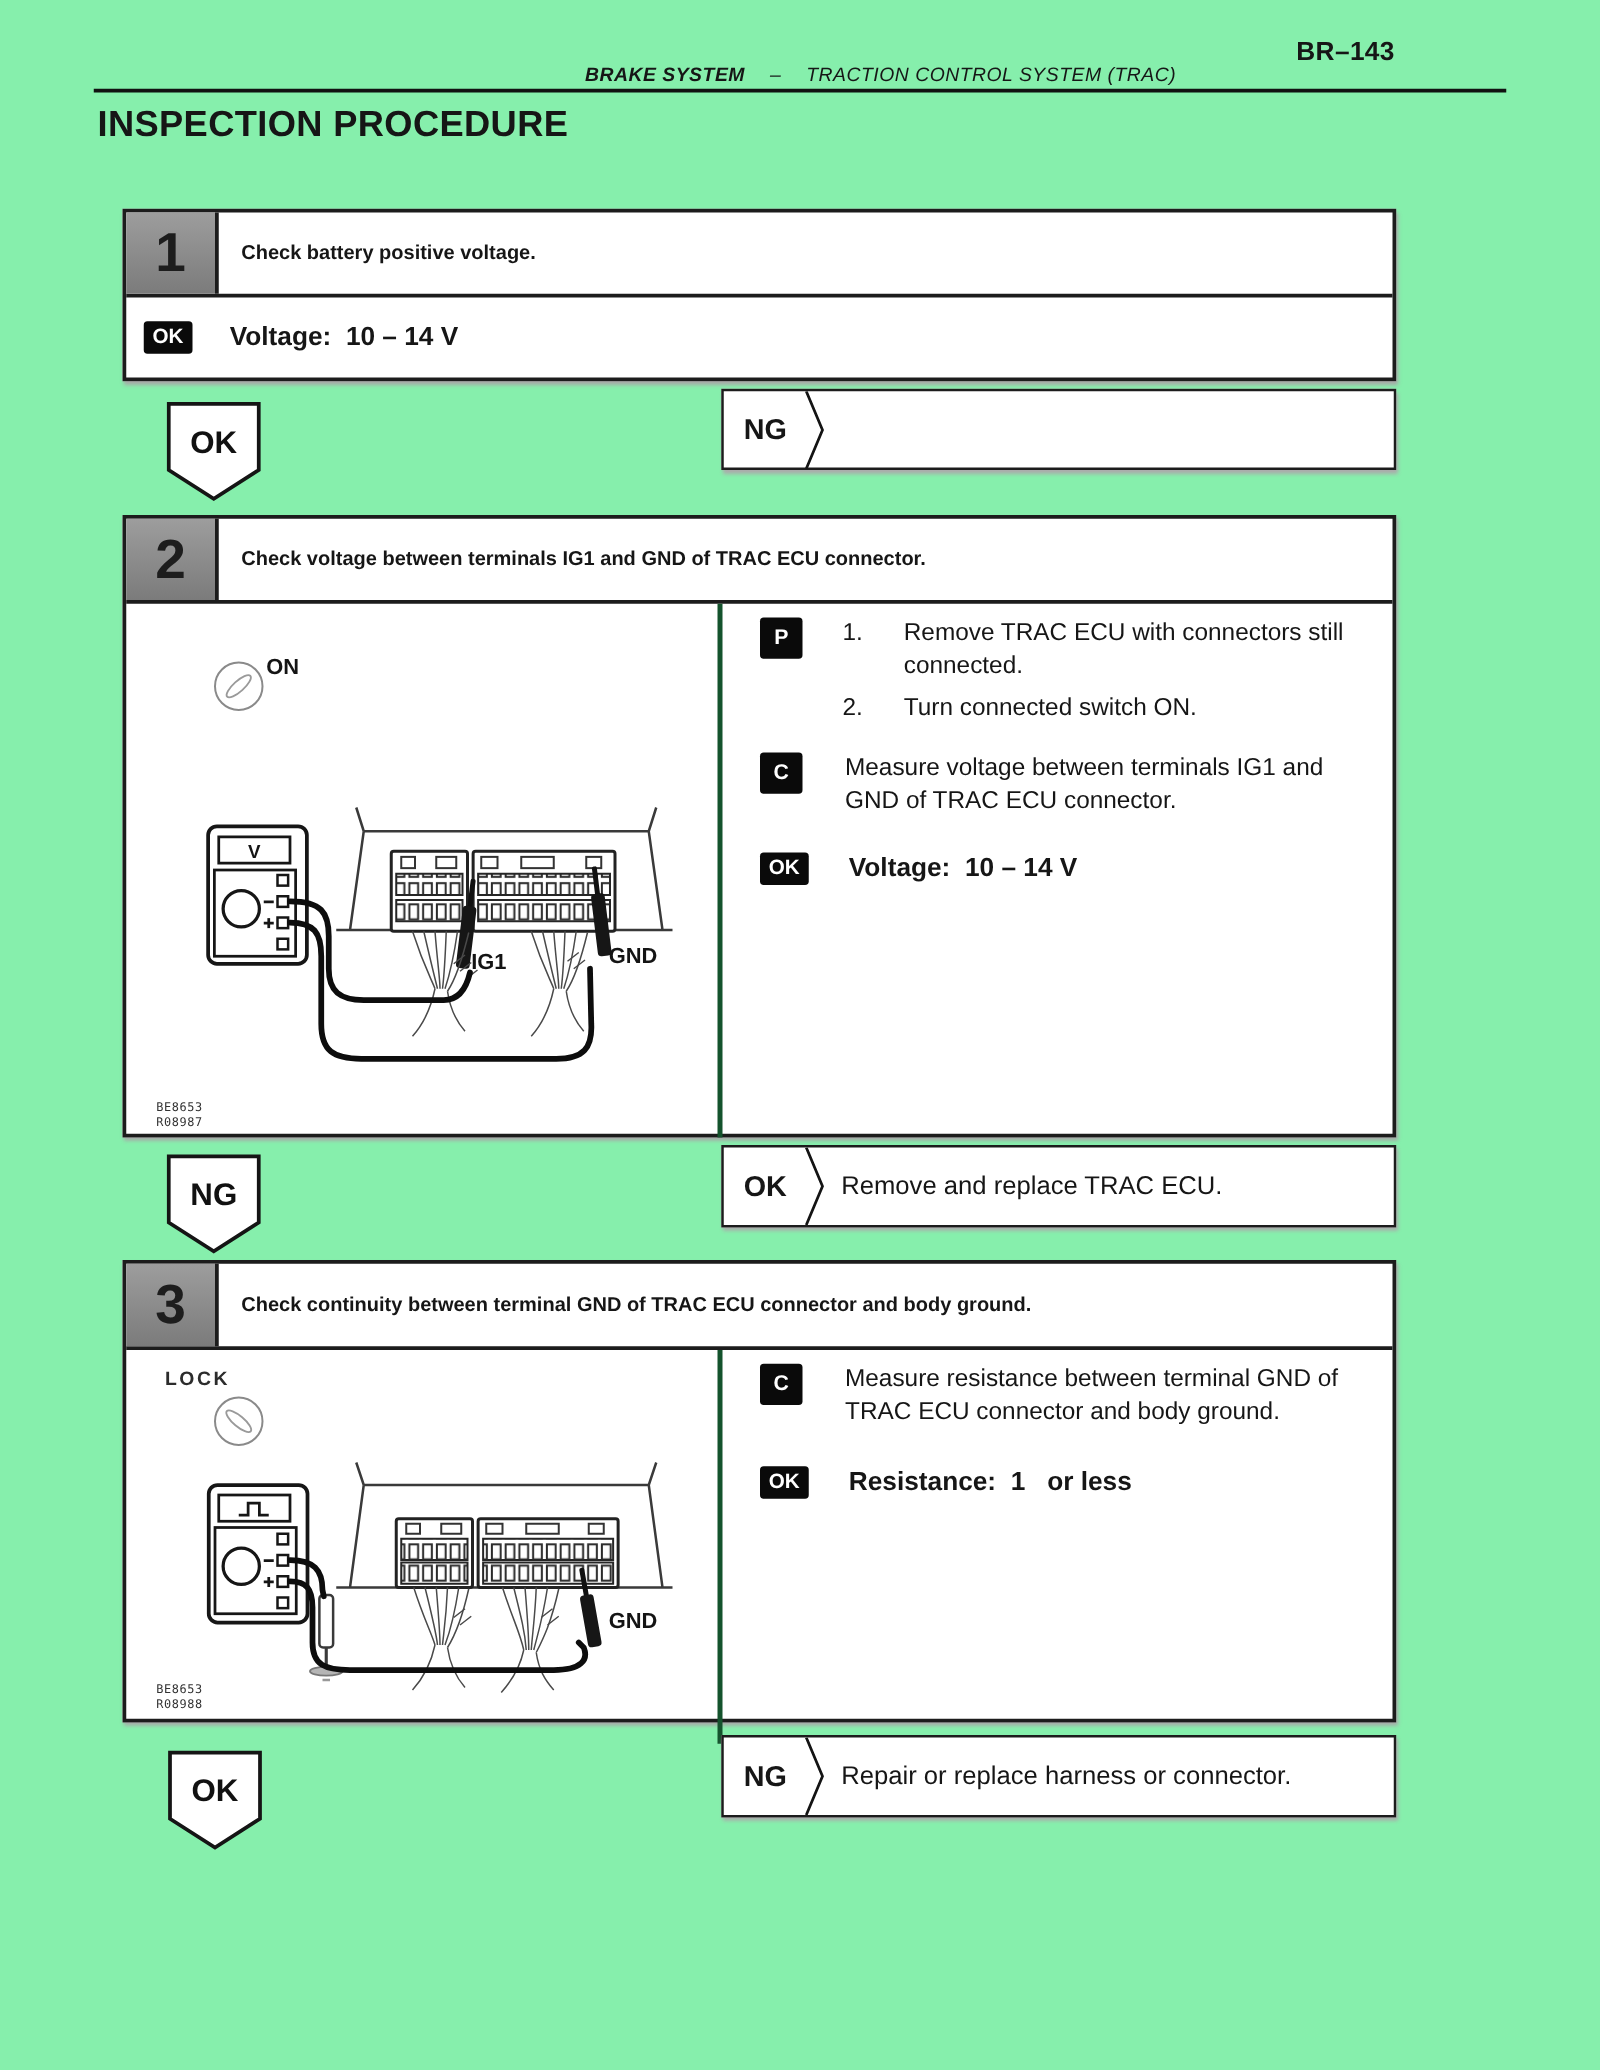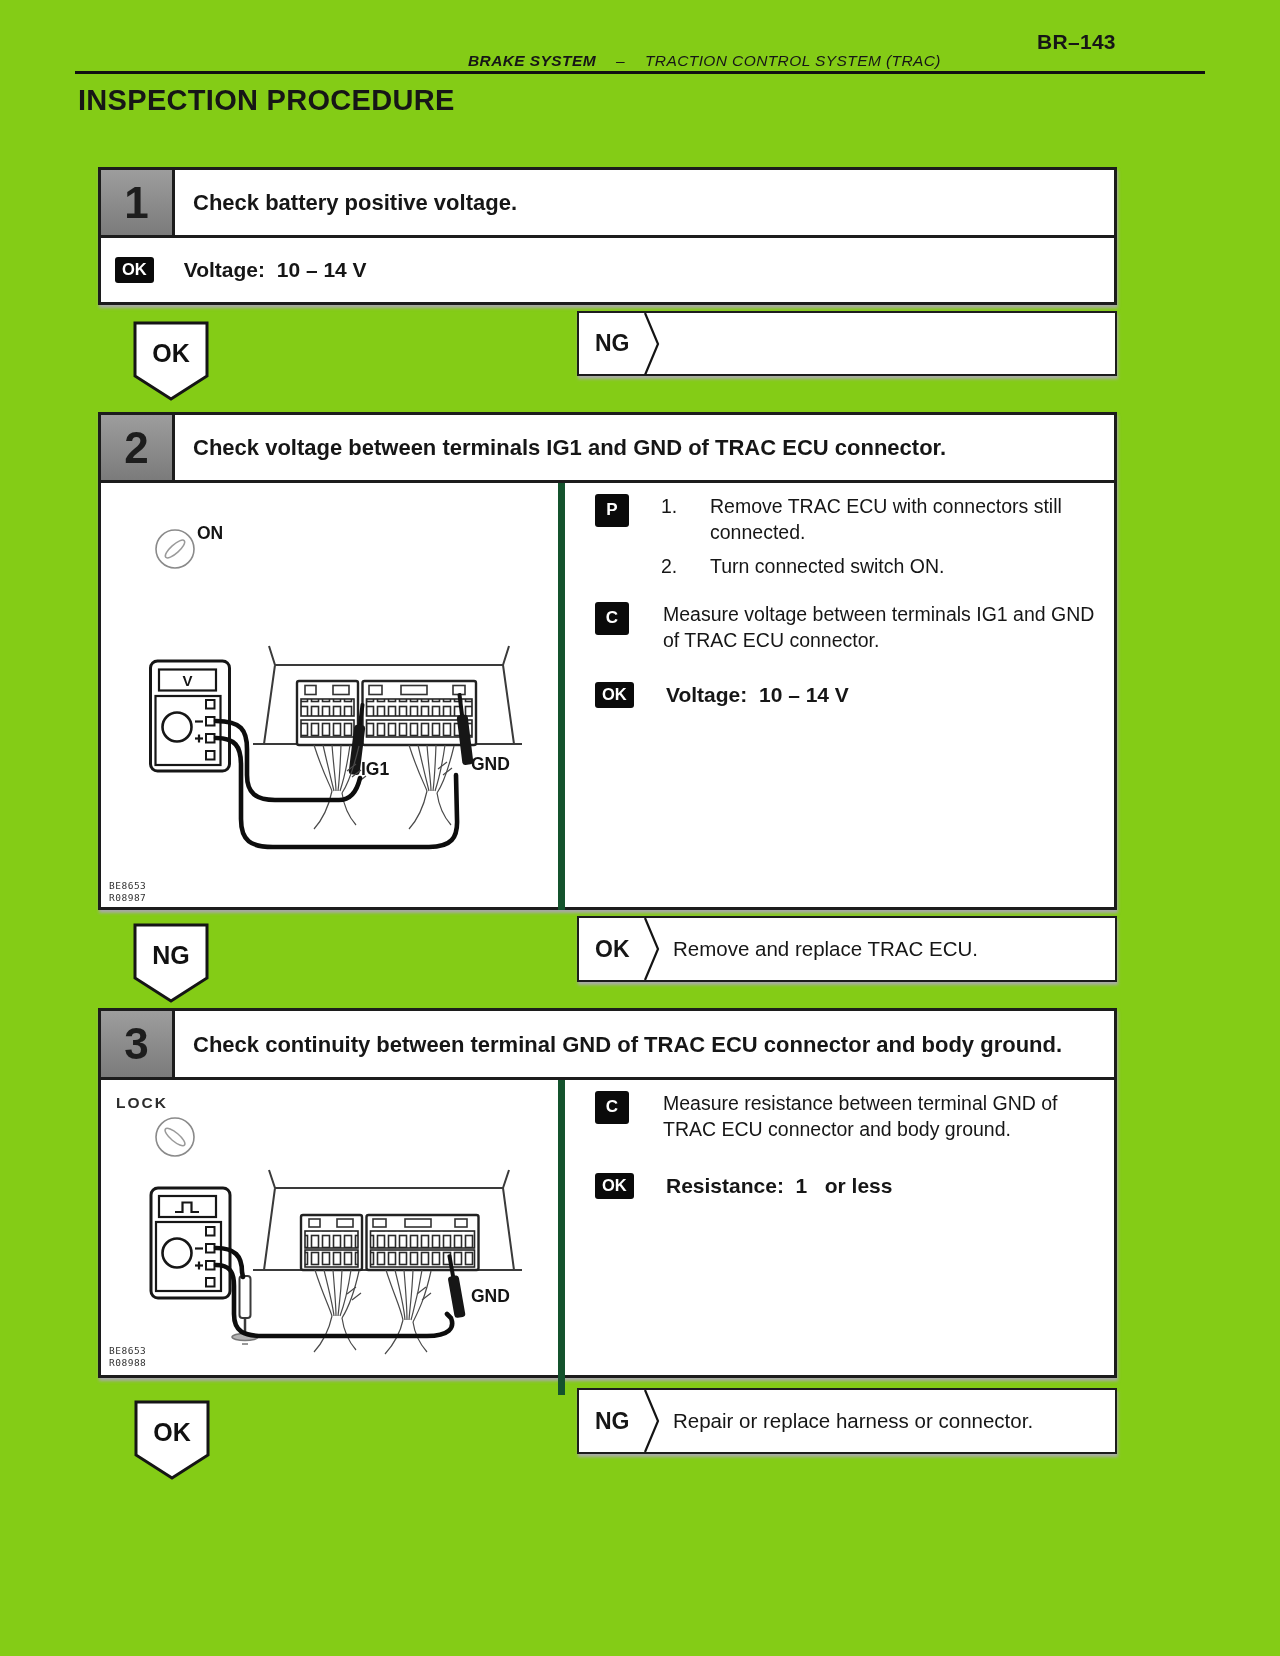--- a/index.html
+++ b/index.html
@@ -1,45 +1,45 @@
 <!DOCTYPE html>
 <html><head>
 <meta charset="utf-8">
 <style>
   html,body{margin:0;padding:0;background:#e8e8e8;}
-  .page{position:relative;width:1280px;height:1656px;background:#84cc16;
+  .page{position:relative;width:1280px;height:1656px;background:#86efac;
         font-family:"Liberation Sans",sans-serif;color:#161616;overflow:hidden;}
 
   
   .doc-code{position:absolute;top:30px;left:1037px;font-size:21px;font-weight:bold;letter-spacing:.3px;}
   .running-head{position:absolute;top:52px;left:468px;font-size:15.5px;letter-spacing:.4px;white-space:nowrap;font-style:italic;}
   .running-head .sec{font-weight:bold;}
   .running-head .sep{margin:0 20px;}
   .head-rule{position:absolute;top:71px;left:75px;width:1130px;height:3px;background:#111;}
   .doc-title{position:absolute;top:84px;left:78px;font-size:29px;font-weight:bold;letter-spacing:.3px;margin:0;}
 
   
   .step-box{position:absolute;left:98px;width:1019px;background:#fff;border:3px solid #1c1c1c;
             box-shadow:1px 3px 3px #a8a8a8;box-sizing:border-box;}
   .step-head{display:flex;border-bottom:3px solid #1c1c1c;}
   .step-num{flex:0 0 71px;background:linear-gradient(180deg,#9d9d9d,#7b7b7b);border-right:3px solid #1c1c1c;
             display:flex;align-items:center;justify-content:center;
             font-size:44px;font-weight:bold;color:#1d1d1d;}
-  .step-title{padding:9px 18px;font-size:22px;font-weight:bold;line-height:25px;display:flex;align-items:center;}
+  .step-title{padding:9px 18px;font-size:16px;font-weight:bold;line-height:25px;display:flex;align-items:center;}
   .t-wrap{max-width:870px;}
 
   .spec-row{display:flex;align-items:center;height:64px;padding-left:14px;font-size:21px;font-weight:bold;}
   .spec-row .spec-text{margin-left:30px;}
 
   .badge{background:#0a0a0a;color:#fff;font-weight:bold;text-align:center;border-radius:3px;display:inline-block;}
   .b-ok{font-size:16.5px;padding:3px 7px 4px;}
   .b-sq{font-size:17px;padding:3px 0 4px;width:34px;}
 
   .step-body{display:flex;}
-  .fig-col{position:relative;flex:0 0 457px;border-right:7px solid #14532d;}
+  .fig-col{position:relative;flex:0 0 457px;border-right:4px solid #14532d;margin-left:16px;}
   .text-col{flex:1;padding:10px 10px 0 30px;}
 
   .prep-row{display:grid;grid-template-columns:66px 49px auto;font-size:19.5px;line-height:26px;}
   .check-row{display:grid;grid-template-columns:68px auto;font-size:19.5px;line-height:26px;}
   .okspec-row{display:grid;grid-template-columns:71px auto;align-items:center;font-size:21px;font-weight:bold;}
   .prep-row .badge,.check-row .badge,.okspec-row .badge{align-self:start;margin-top:1px;}
   .okspec-row .badge{align-self:center;}
   .prep-text{max-width:402px;}
   .check-text{max-width:448px;}
   .mt8{margin-top:8px}.mt22{margin-top:22px}.mt28{margin-top:28px}.mt30{margin-top:30px}

